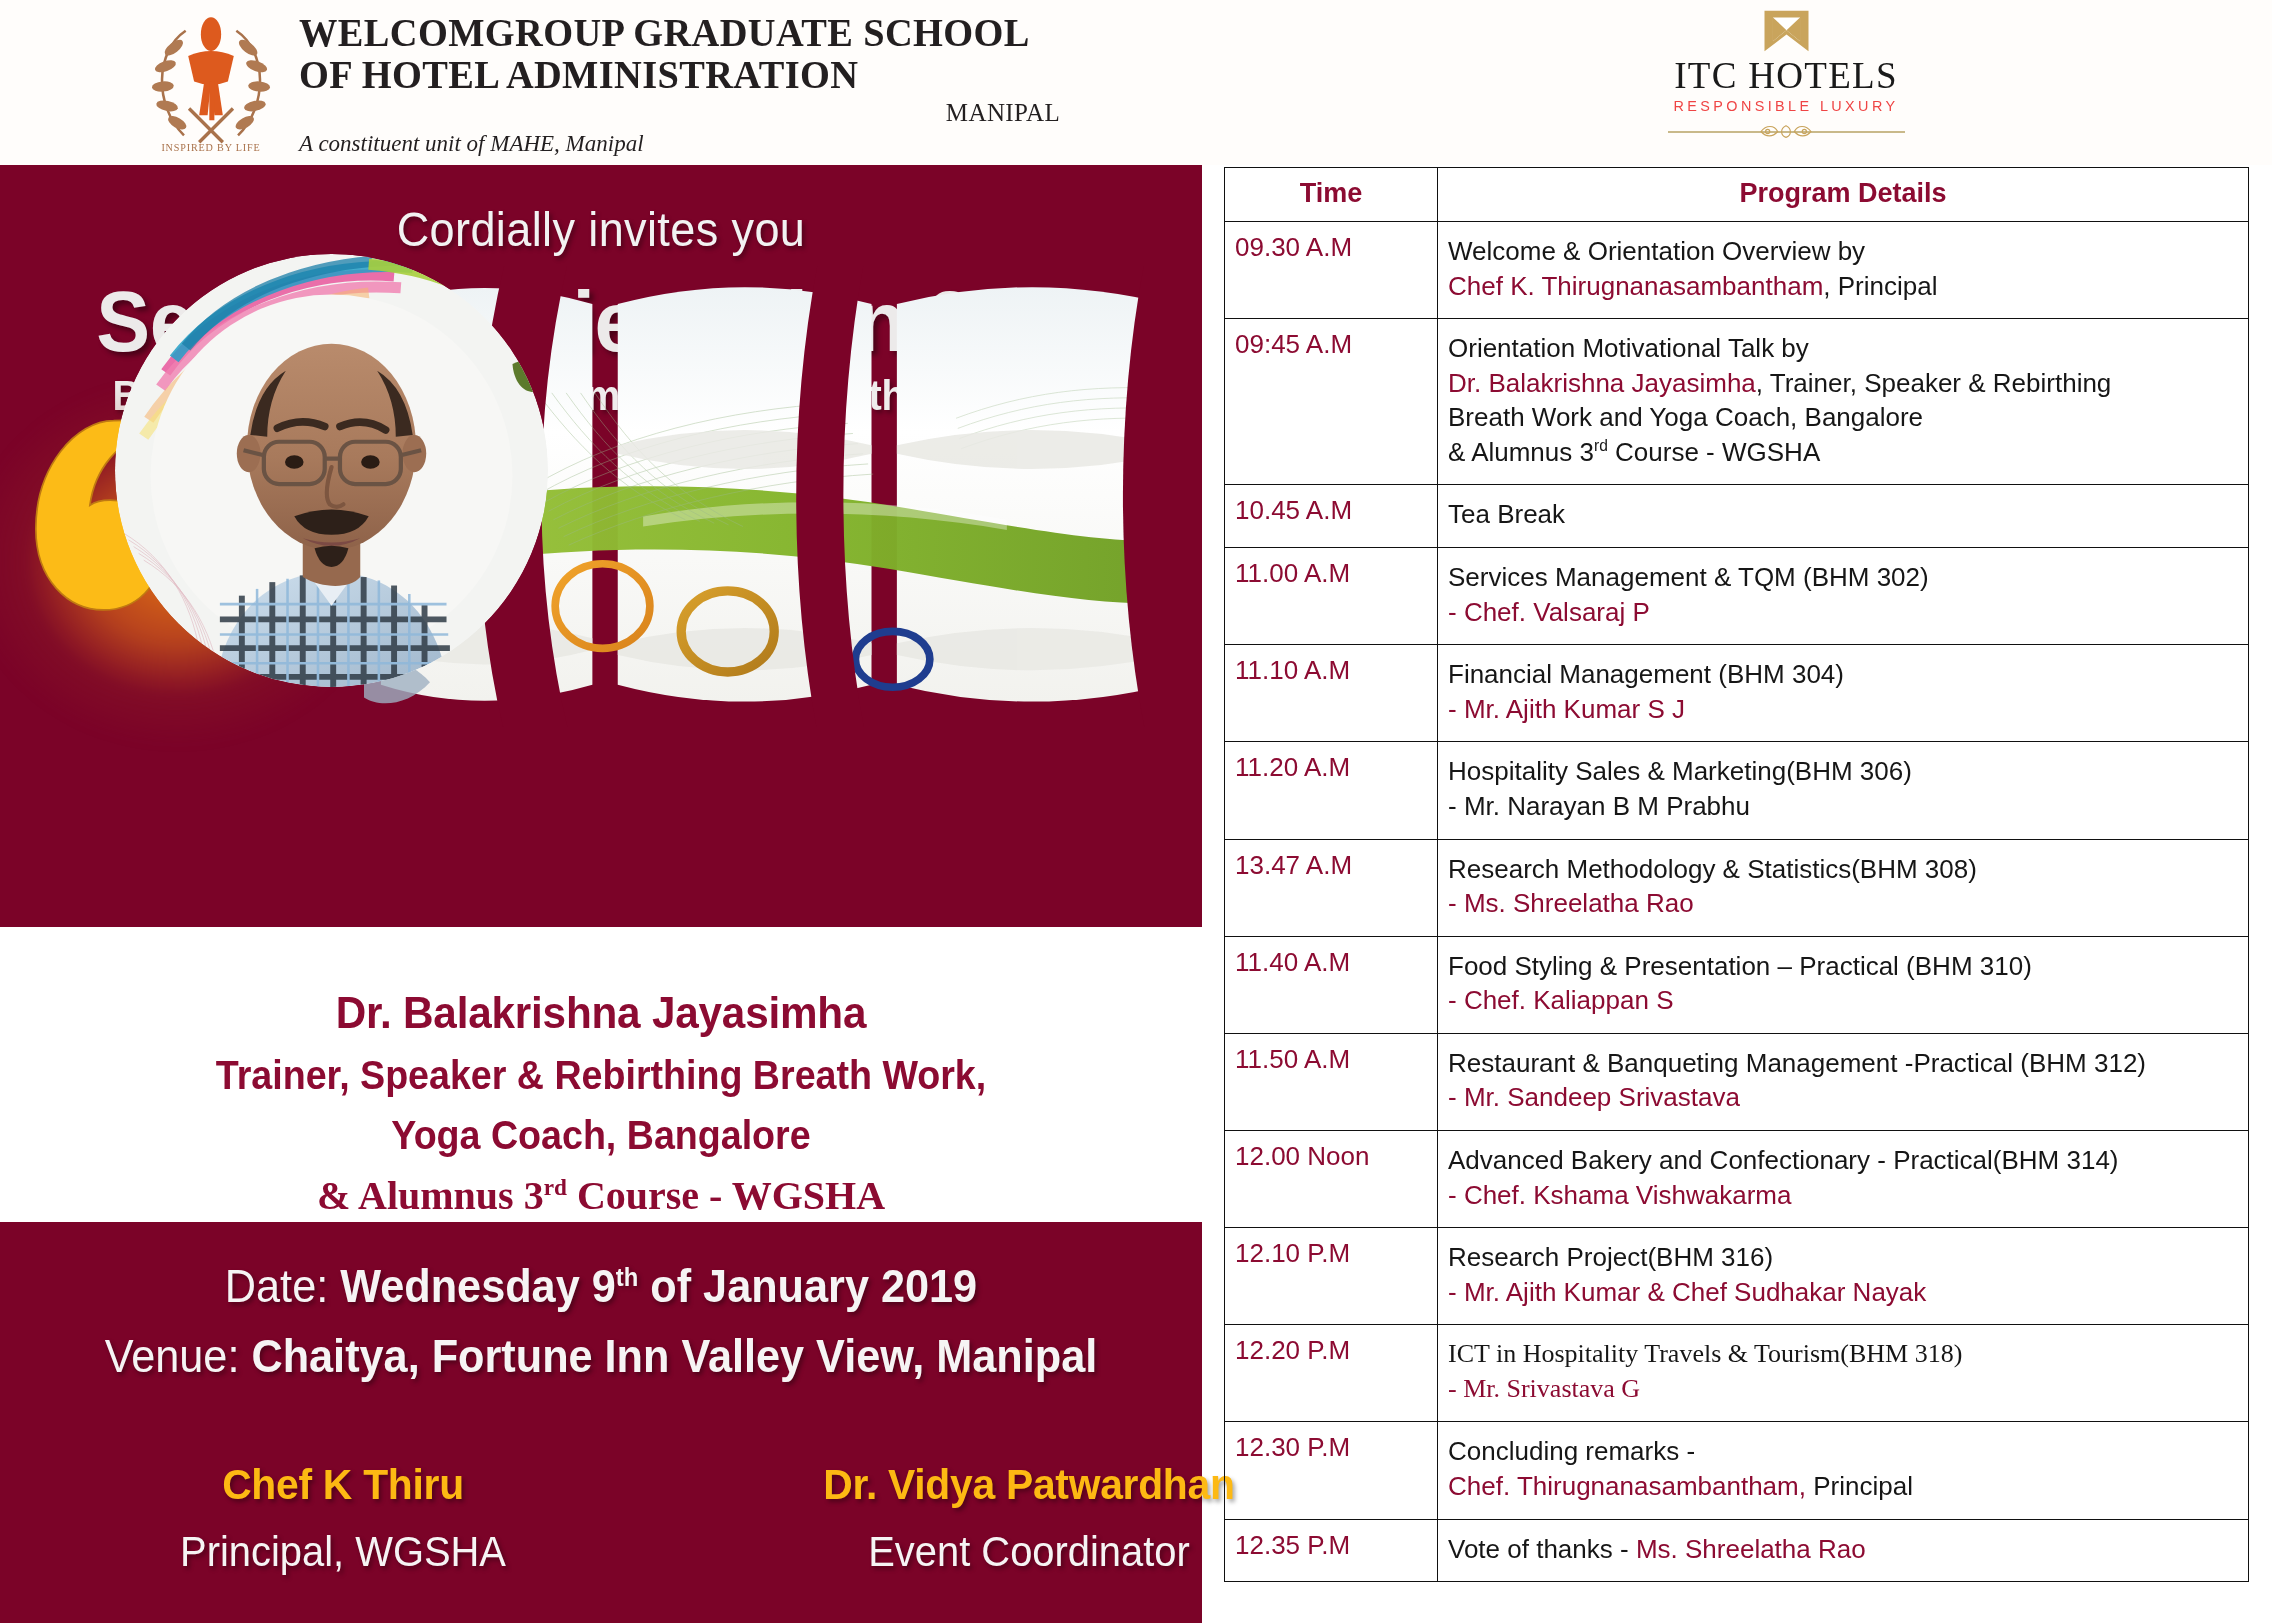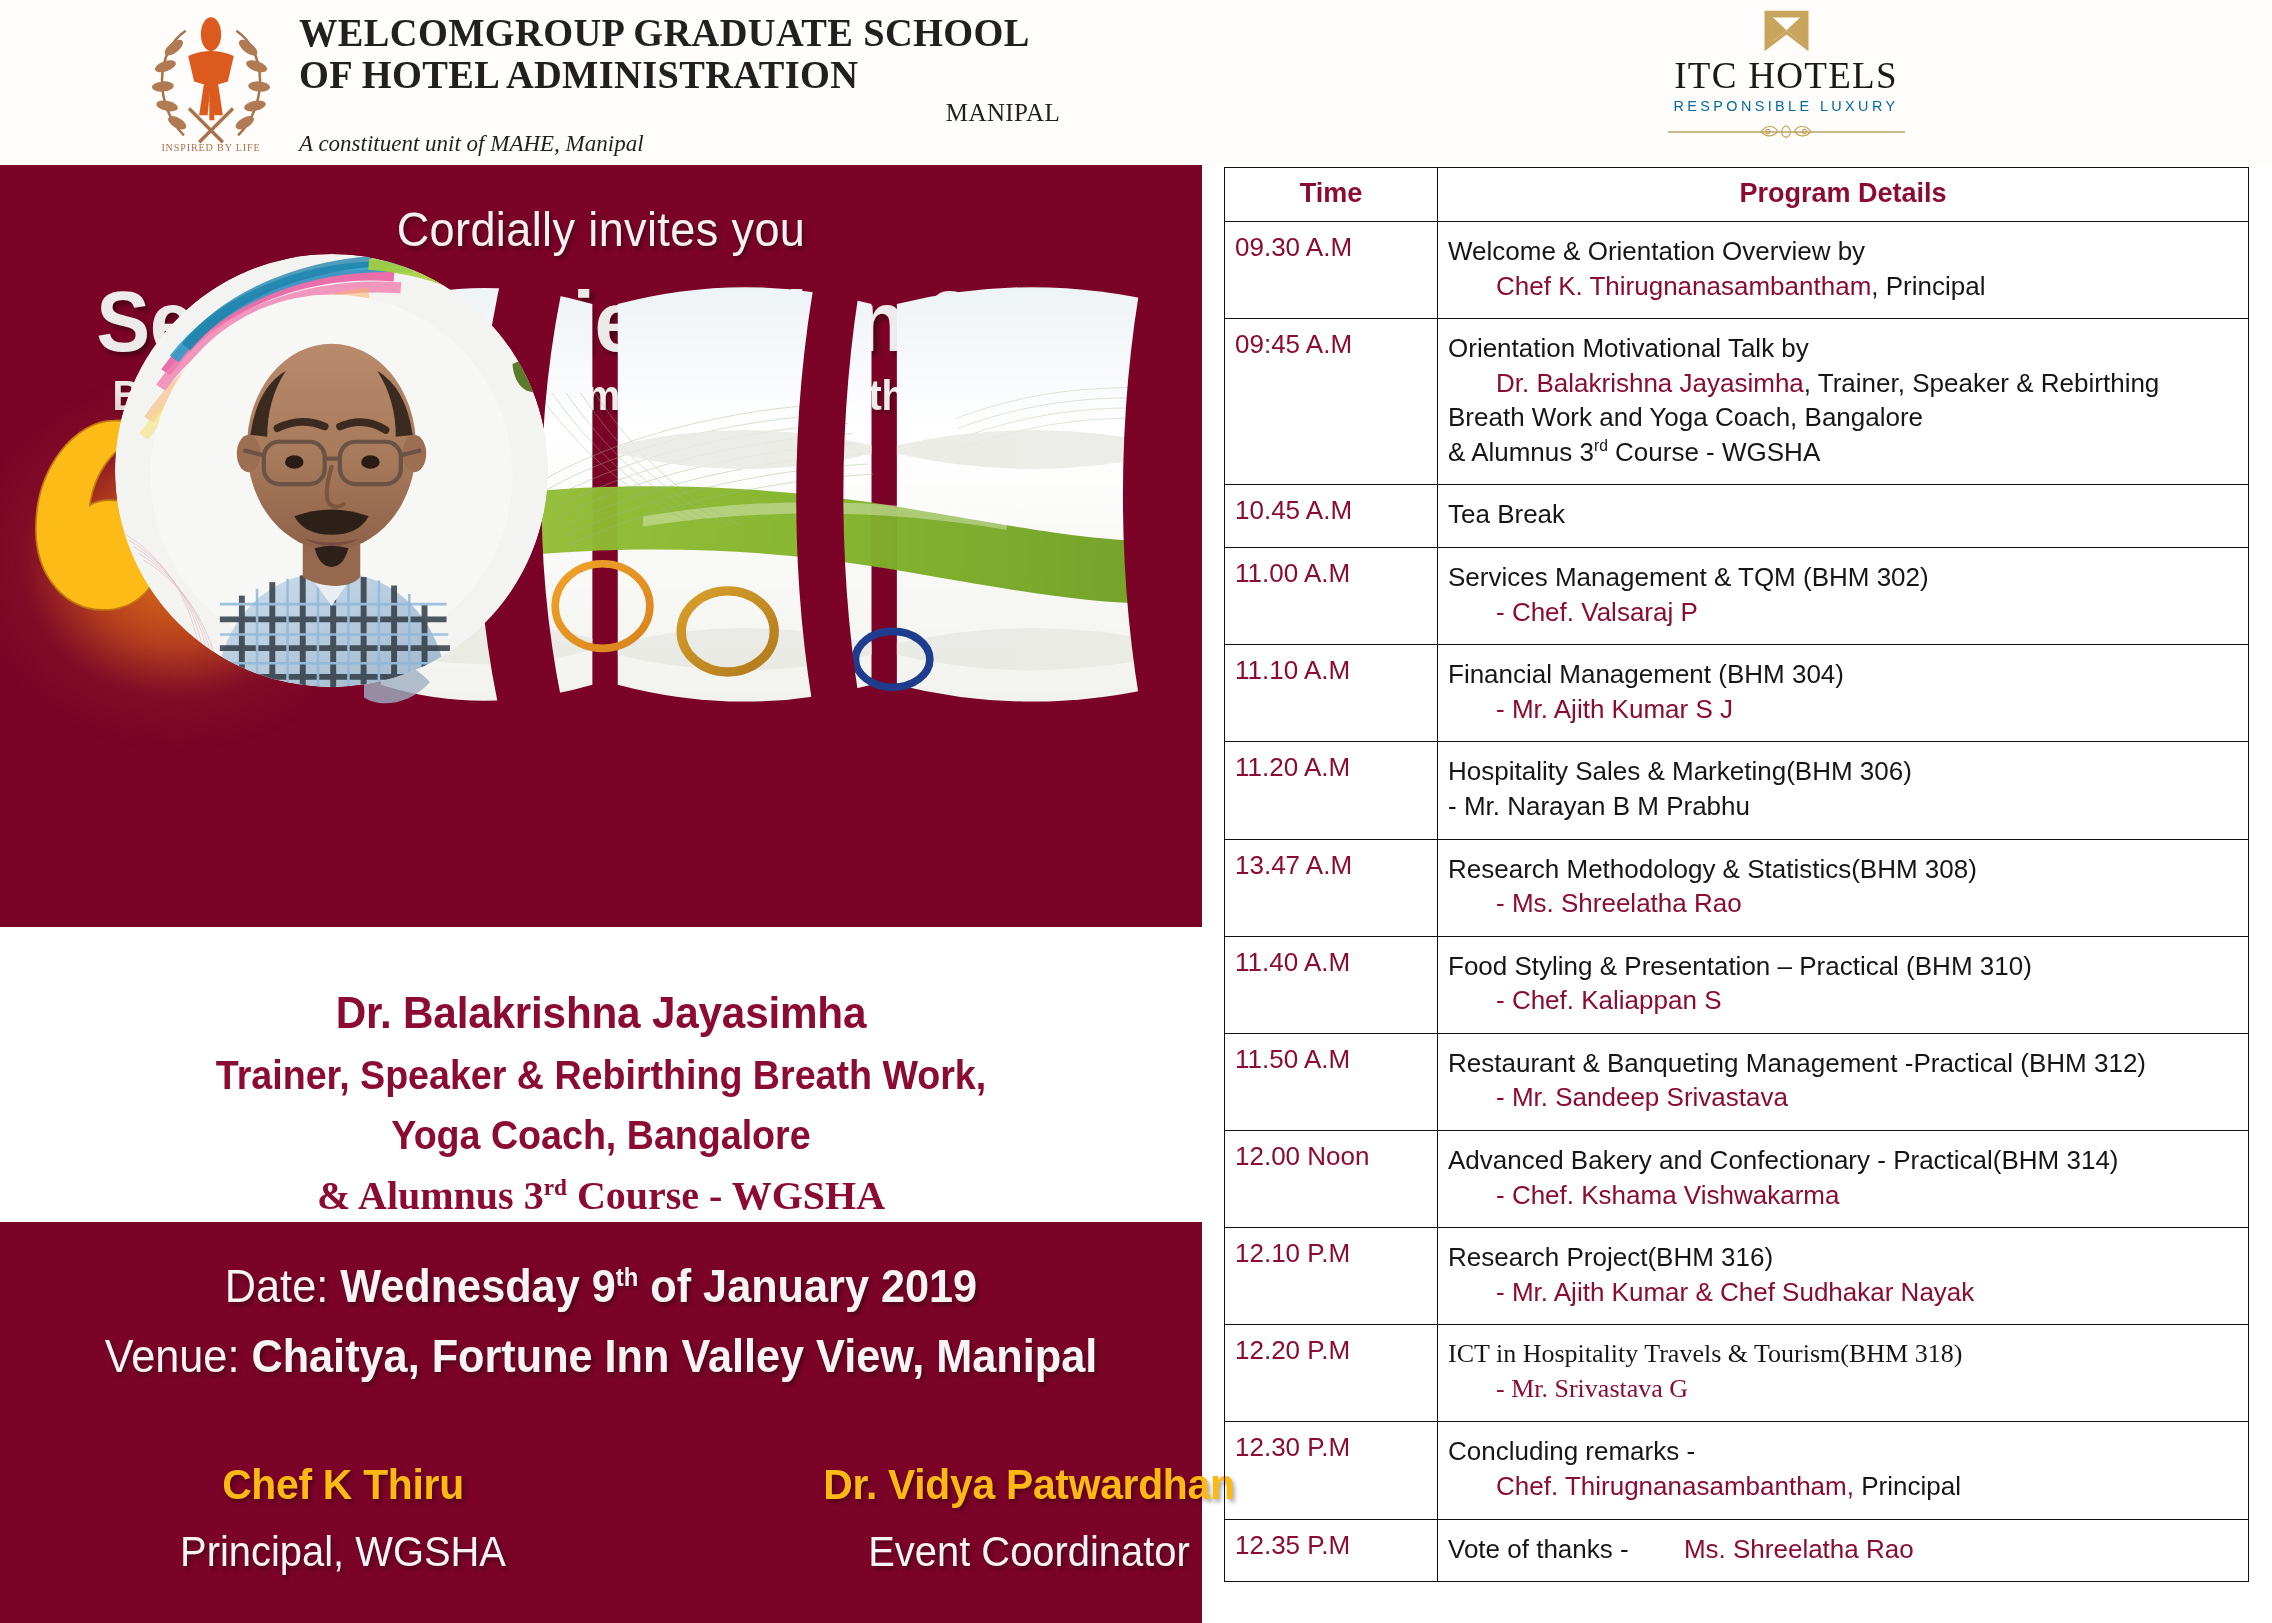--- a/index.html
+++ b/index.html
@@ -33,21 +33,21 @@
     font-style:italic;font-size:23px;color:#231f20;margin-top:3.4px;
   }
   .itc-block{position:absolute;left:1659px;top:8.5px;width:254px;text-align:center;}
   .itc-mark{margin:0 auto;width:51px;height:44px;}
   .itc-name{
     font-family:"Liberation Serif", serif;
     font-size:37px;line-height:39px;color:#1a1a1a;letter-spacing:1.3px;margin-top:3.4px;
   }
   .itc-tag{
     font-family:"Liberation Sans", sans-serif;
-    font-size:14.4px;color:#0369a1;letter-spacing:3.4px;margin-top:3.4px;
+    font-size:14.4px;color:#ef4444;letter-spacing:3.4px;margin-top:3.4px;
   }
   .itc-rule{margin-top:10px;position:relative;height:15px;}
   .itc-rule .bar{position:absolute;left:8.5px;right:8.5px;top:6.8px;height:1.7px;background:#c9b98a;}
   .itc-rule .orn{position:absolute;left:50%;top:0;transform:translateX(-50%);}
 
   
   .poster{position:absolute;left:0;top:165px;width:1202px;height:1458px;background:#ffffff;}
   .poster-top{position:absolute;left:0;top:0;width:1202px;height:762px;background:#7b0328;overflow:hidden;}
   .poster-mid{position:absolute;left:0;top:799px;width:1202px;height:258px;background:#ffffff;}
   .poster-bot{position:absolute;left:0;top:1057px;width:1202px;height:402px;background:#7b0328;}
@@ -149,21 +149,21 @@
   .sched col.c-time{width:213px;}
   .sched th{
     text-align:center;padding:10px 8.5px 12px 8.5px;
     color:#8c0b32;font-size:27px;font-weight:700;
   }
   .sched td.time{
     color:#8c0b32;font-size:26px;font-weight:400;white-space:nowrap;
     padding-top:10px;
   }
   .sched td.det{font-size:26px;color:#161616;line-height:1.33;padding-top:12px;}
-  .sched td.det .hl{color:#8c0b32;margin-left:48px;}
+  .sched td.det .hl{color:#8c0b32;}
   .sched td.det sup{font-size:0.6em;vertical-align:super;}
   .sched tr.section td{
     text-align:center;color:#8c0b32;font-size:28px;font-weight:700;
     padding:12px 0 15px 0;
   }
   .r-serif td.det{font-family:Liberation Serif, serif;}
 </style>
 </head>
 <body>
 

